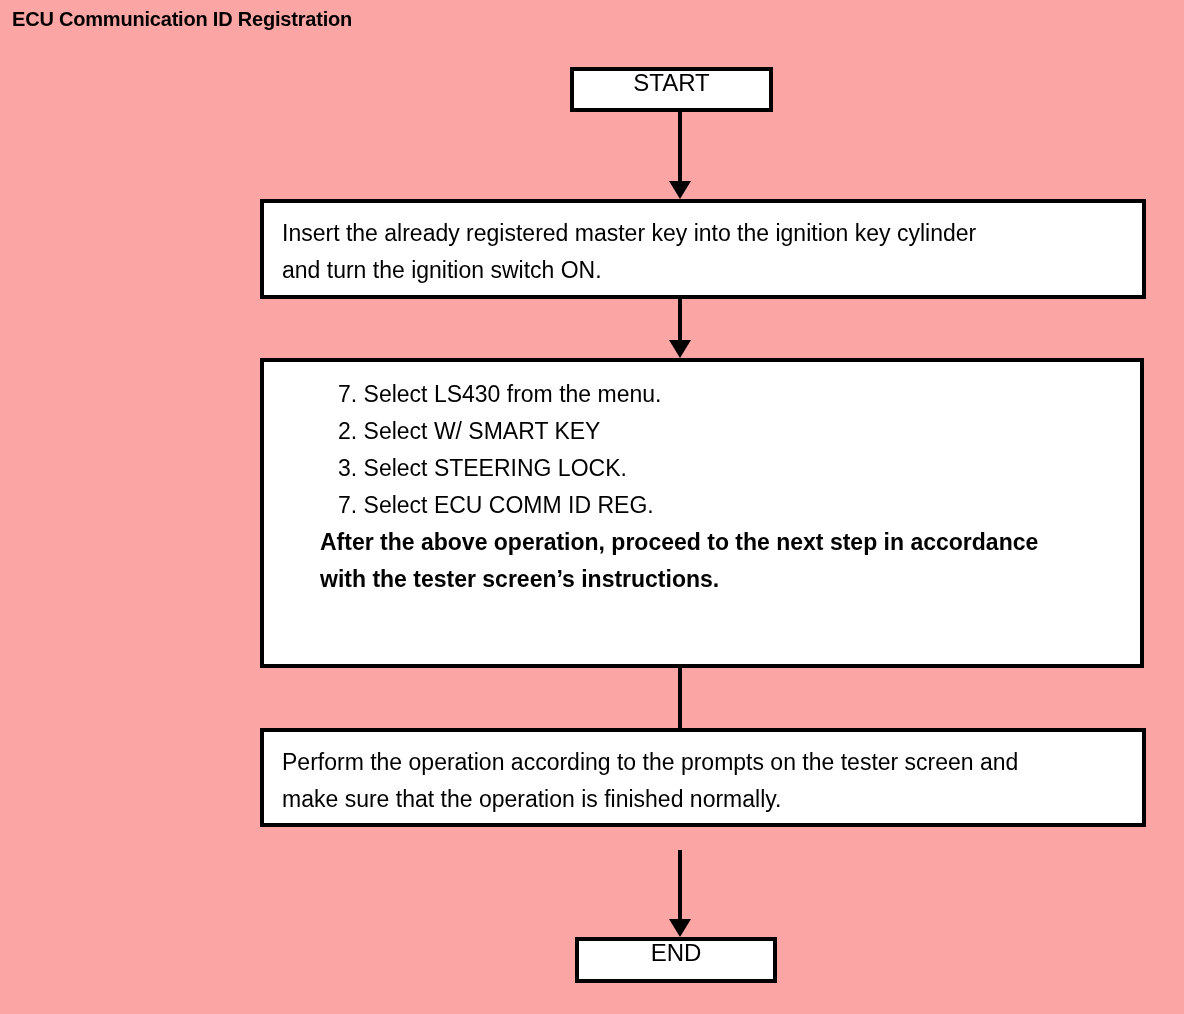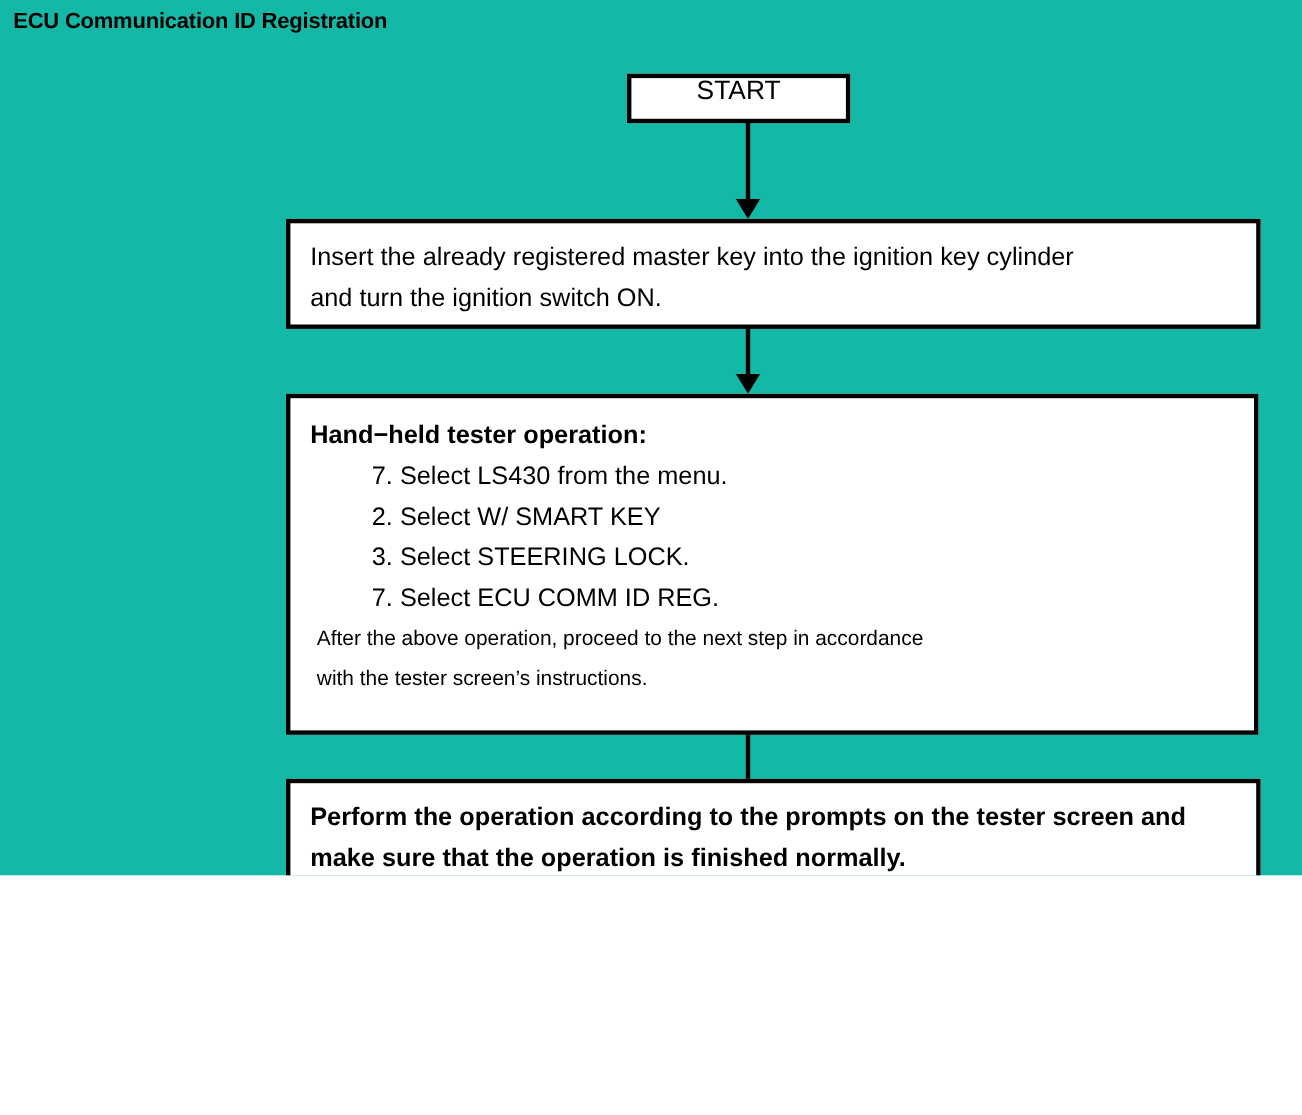--- a/index.html
+++ b/index.html
@@ -7,22 +7,22 @@
     padding: 0;
     background: #ffffff;
   }
   body {
     font-family: "Liberation Sans", sans-serif;
     color: #000000;
   }
   #page {
     position: relative;
     width: 1184px;
-    height: 796px;
-    background: #14b8a6;
+    height: 1014px;
+    background: #fca5a5;
     overflow: hidden;
   }
 
   
   #doc-title {
     position: absolute;
     left: 12px;
     top: 8px;
     font-size: 20px;
     font-weight: bold;
@@ -49,42 +49,43 @@
   .process .line {
     font-size: 23px;
     line-height: 37px;
     white-space: nowrap;
   }
 
   
   #box-start      { left: 570px;  top: 67px;  width: 203px; height: 45px; }
   #box-insert-key { left: 260px;  top: 199px; width: 886px; height: 100px; }
   #box-tester     { left: 260px;  top: 358px; width: 884px; height: 310px; }
-  #box-verify     { left: 260px;  top: 708px; width: 886px; height: 99px; font-weight: bold; }
+  #box-verify     { left: 260px;  top: 728px; width: 886px; height: 99px; }
   #box-end        { left: 575px;  top: 937px; width: 202px; height: 46px; }
 
   
   #box-tester { padding: 14px 0 0 18px; }
   .tester-heading {
     font-size: 23px;
     font-weight: bold;
     line-height: 38px;
     white-space: nowrap;
   }
   .tester-step {
     font-size: 23px;
     line-height: 37px;
     margin-left: 56px;
     white-space: nowrap;
   }
   .tester-note {
-    font-size: 19px;
+    font-size: 23px;
     line-height: 37px;
-    margin-left: 6px;
+    margin-left: 38px;
     white-space: nowrap;
+    font-weight: bold;
   }
 
   
   .connector {
     position: absolute;
     left: 669px;
     width: 22px;
   }
   .connector .stem {
     position: absolute;
@@ -139,21 +140,20 @@
     <div class="line">Insert the already registered master key into the ignition key cylinder</div>
     <div class="line">and turn the ignition switch ON.</div>
   </div>
 
   <div class="connector" id="conn-insert-tester">
     <div class="stem"></div>
     <div class="head"></div>
   </div>
 
   <div class="flow-box" id="box-tester">
-    <div class="tester-heading">Hand−held tester operation:</div>
     <div class="tester-step">7. Select LS430 from the menu.</div>
     <div class="tester-step">2. Select W/ SMART KEY</div>
     <div class="tester-step">3. Select STEERING LOCK.</div>
     <div class="tester-step">7. Select ECU COMM ID REG.</div>
     <div class="tester-note">After the above operation, proceed to the next step in accordance</div>
     <div class="tester-note">with the tester screen’s instructions.</div>
   </div>
 
   <div class="connector" id="conn-tester-verify">
     <div class="stem"></div>

